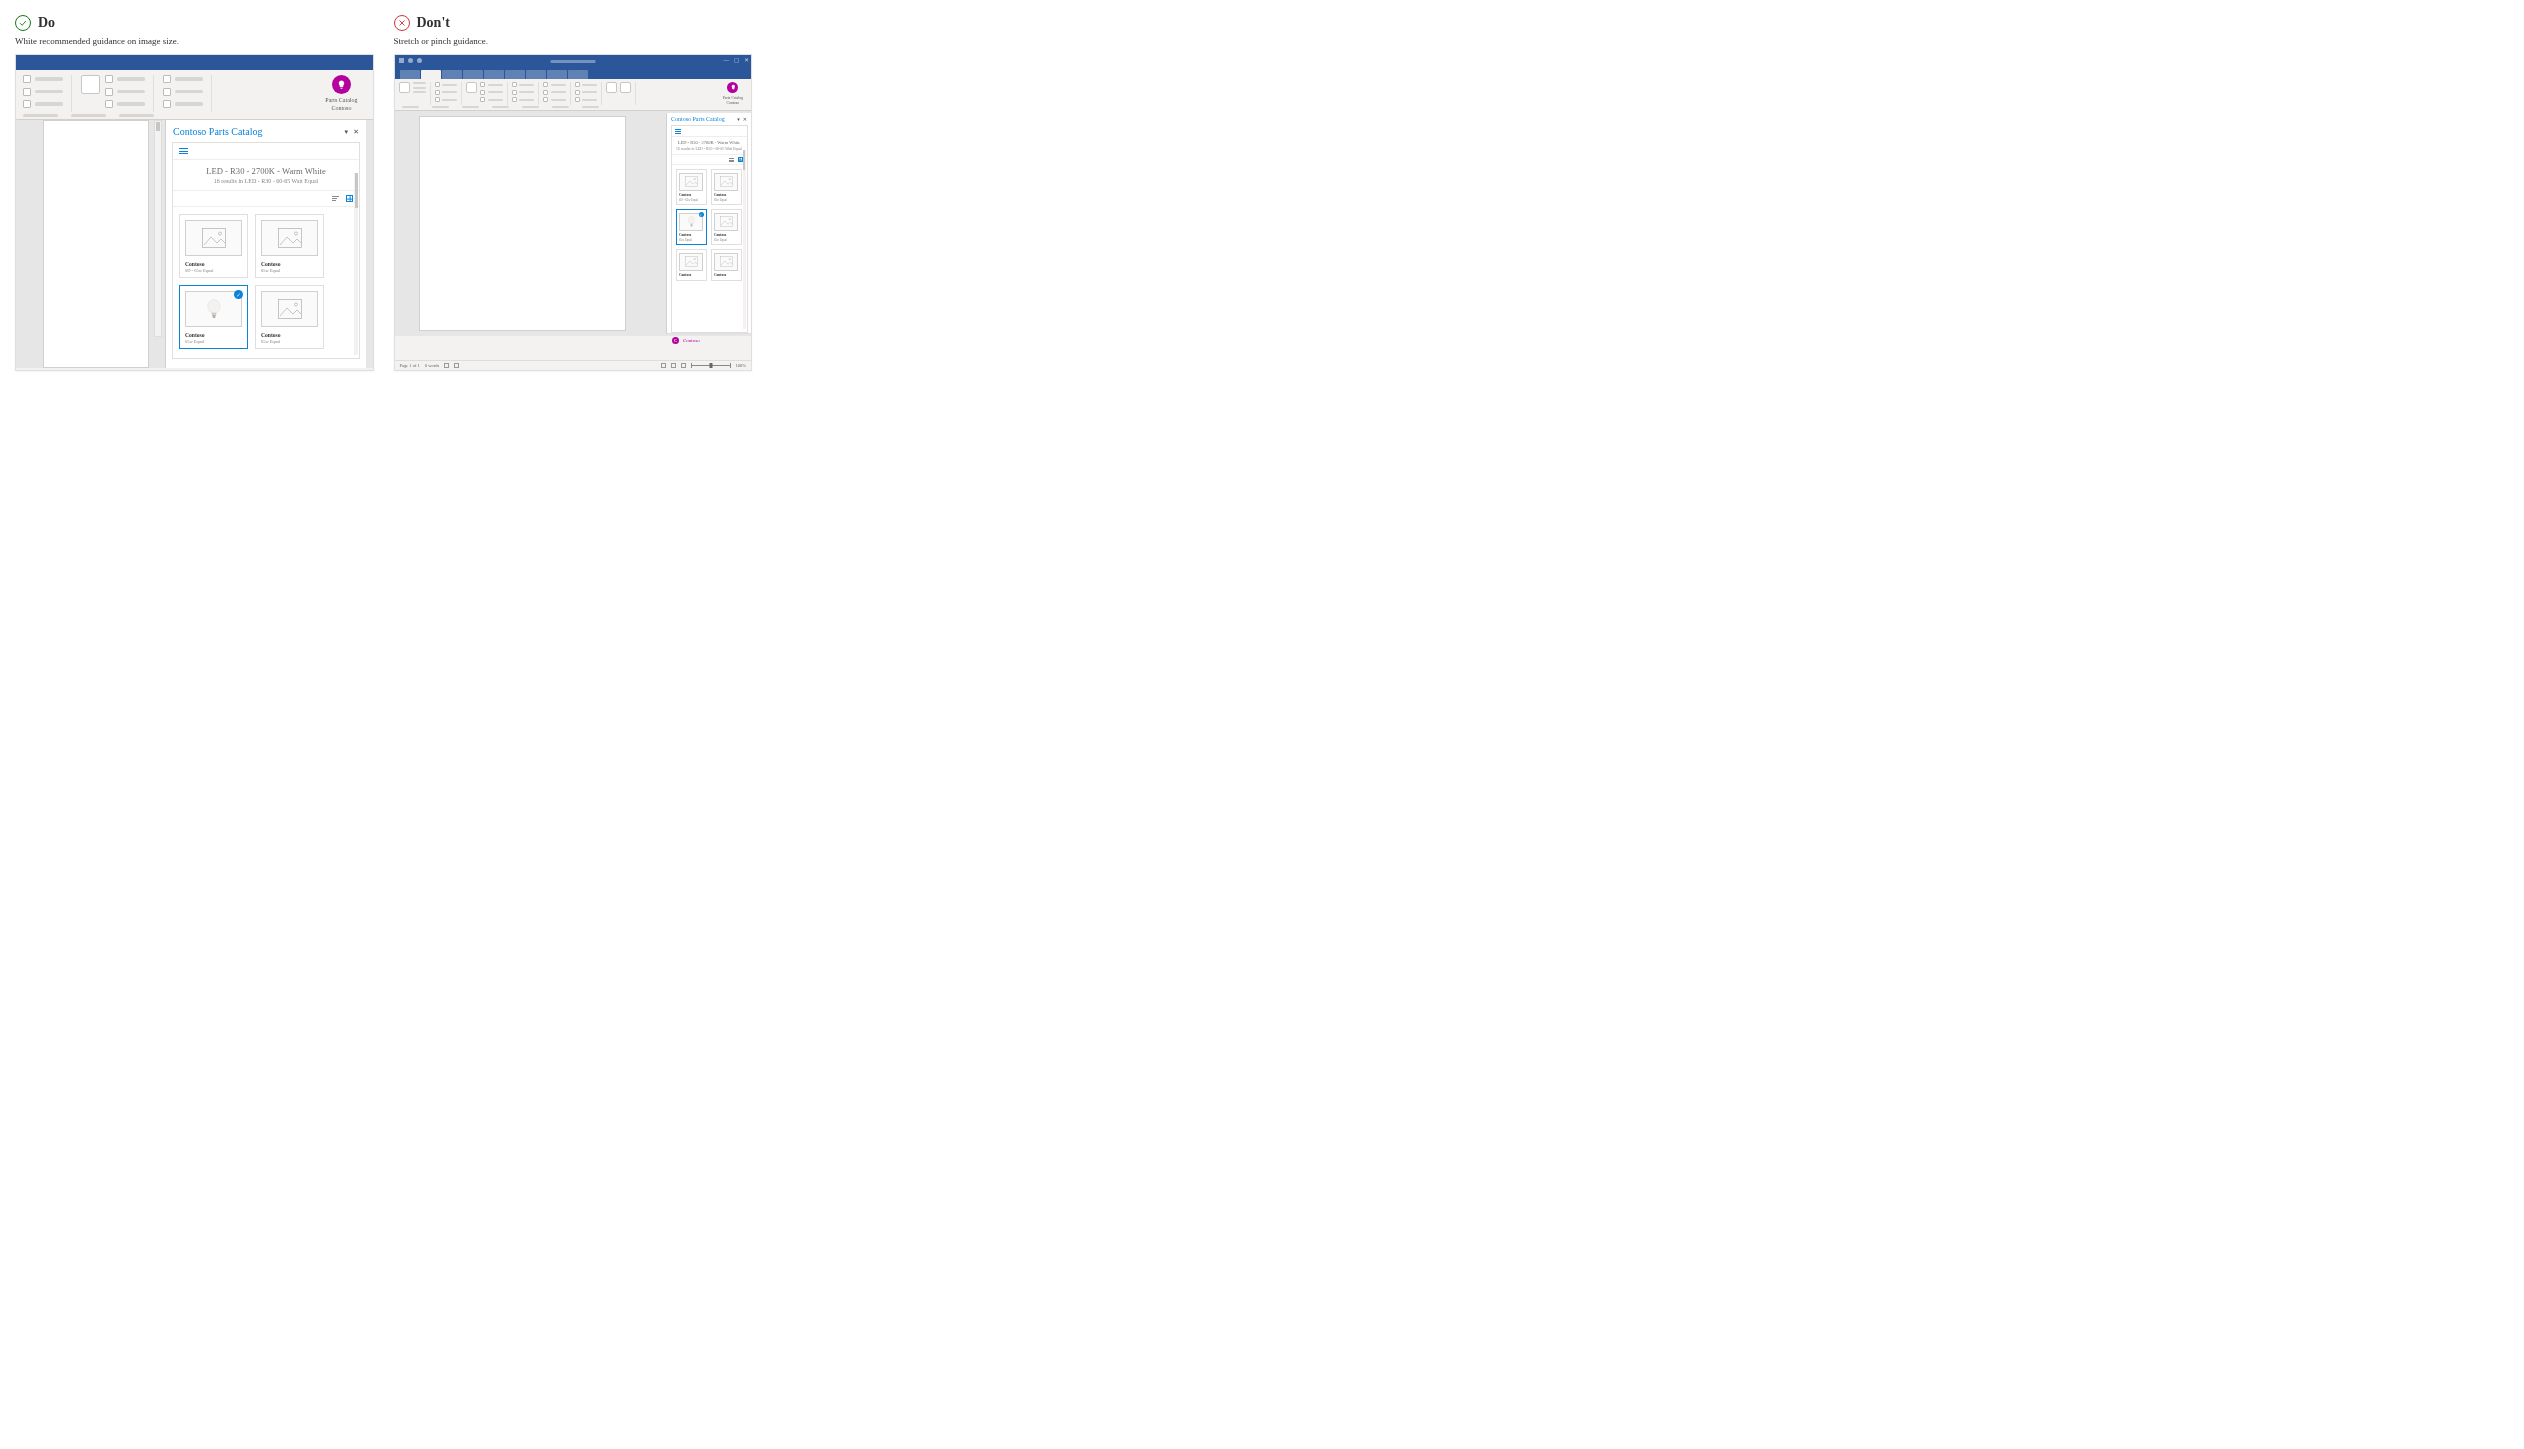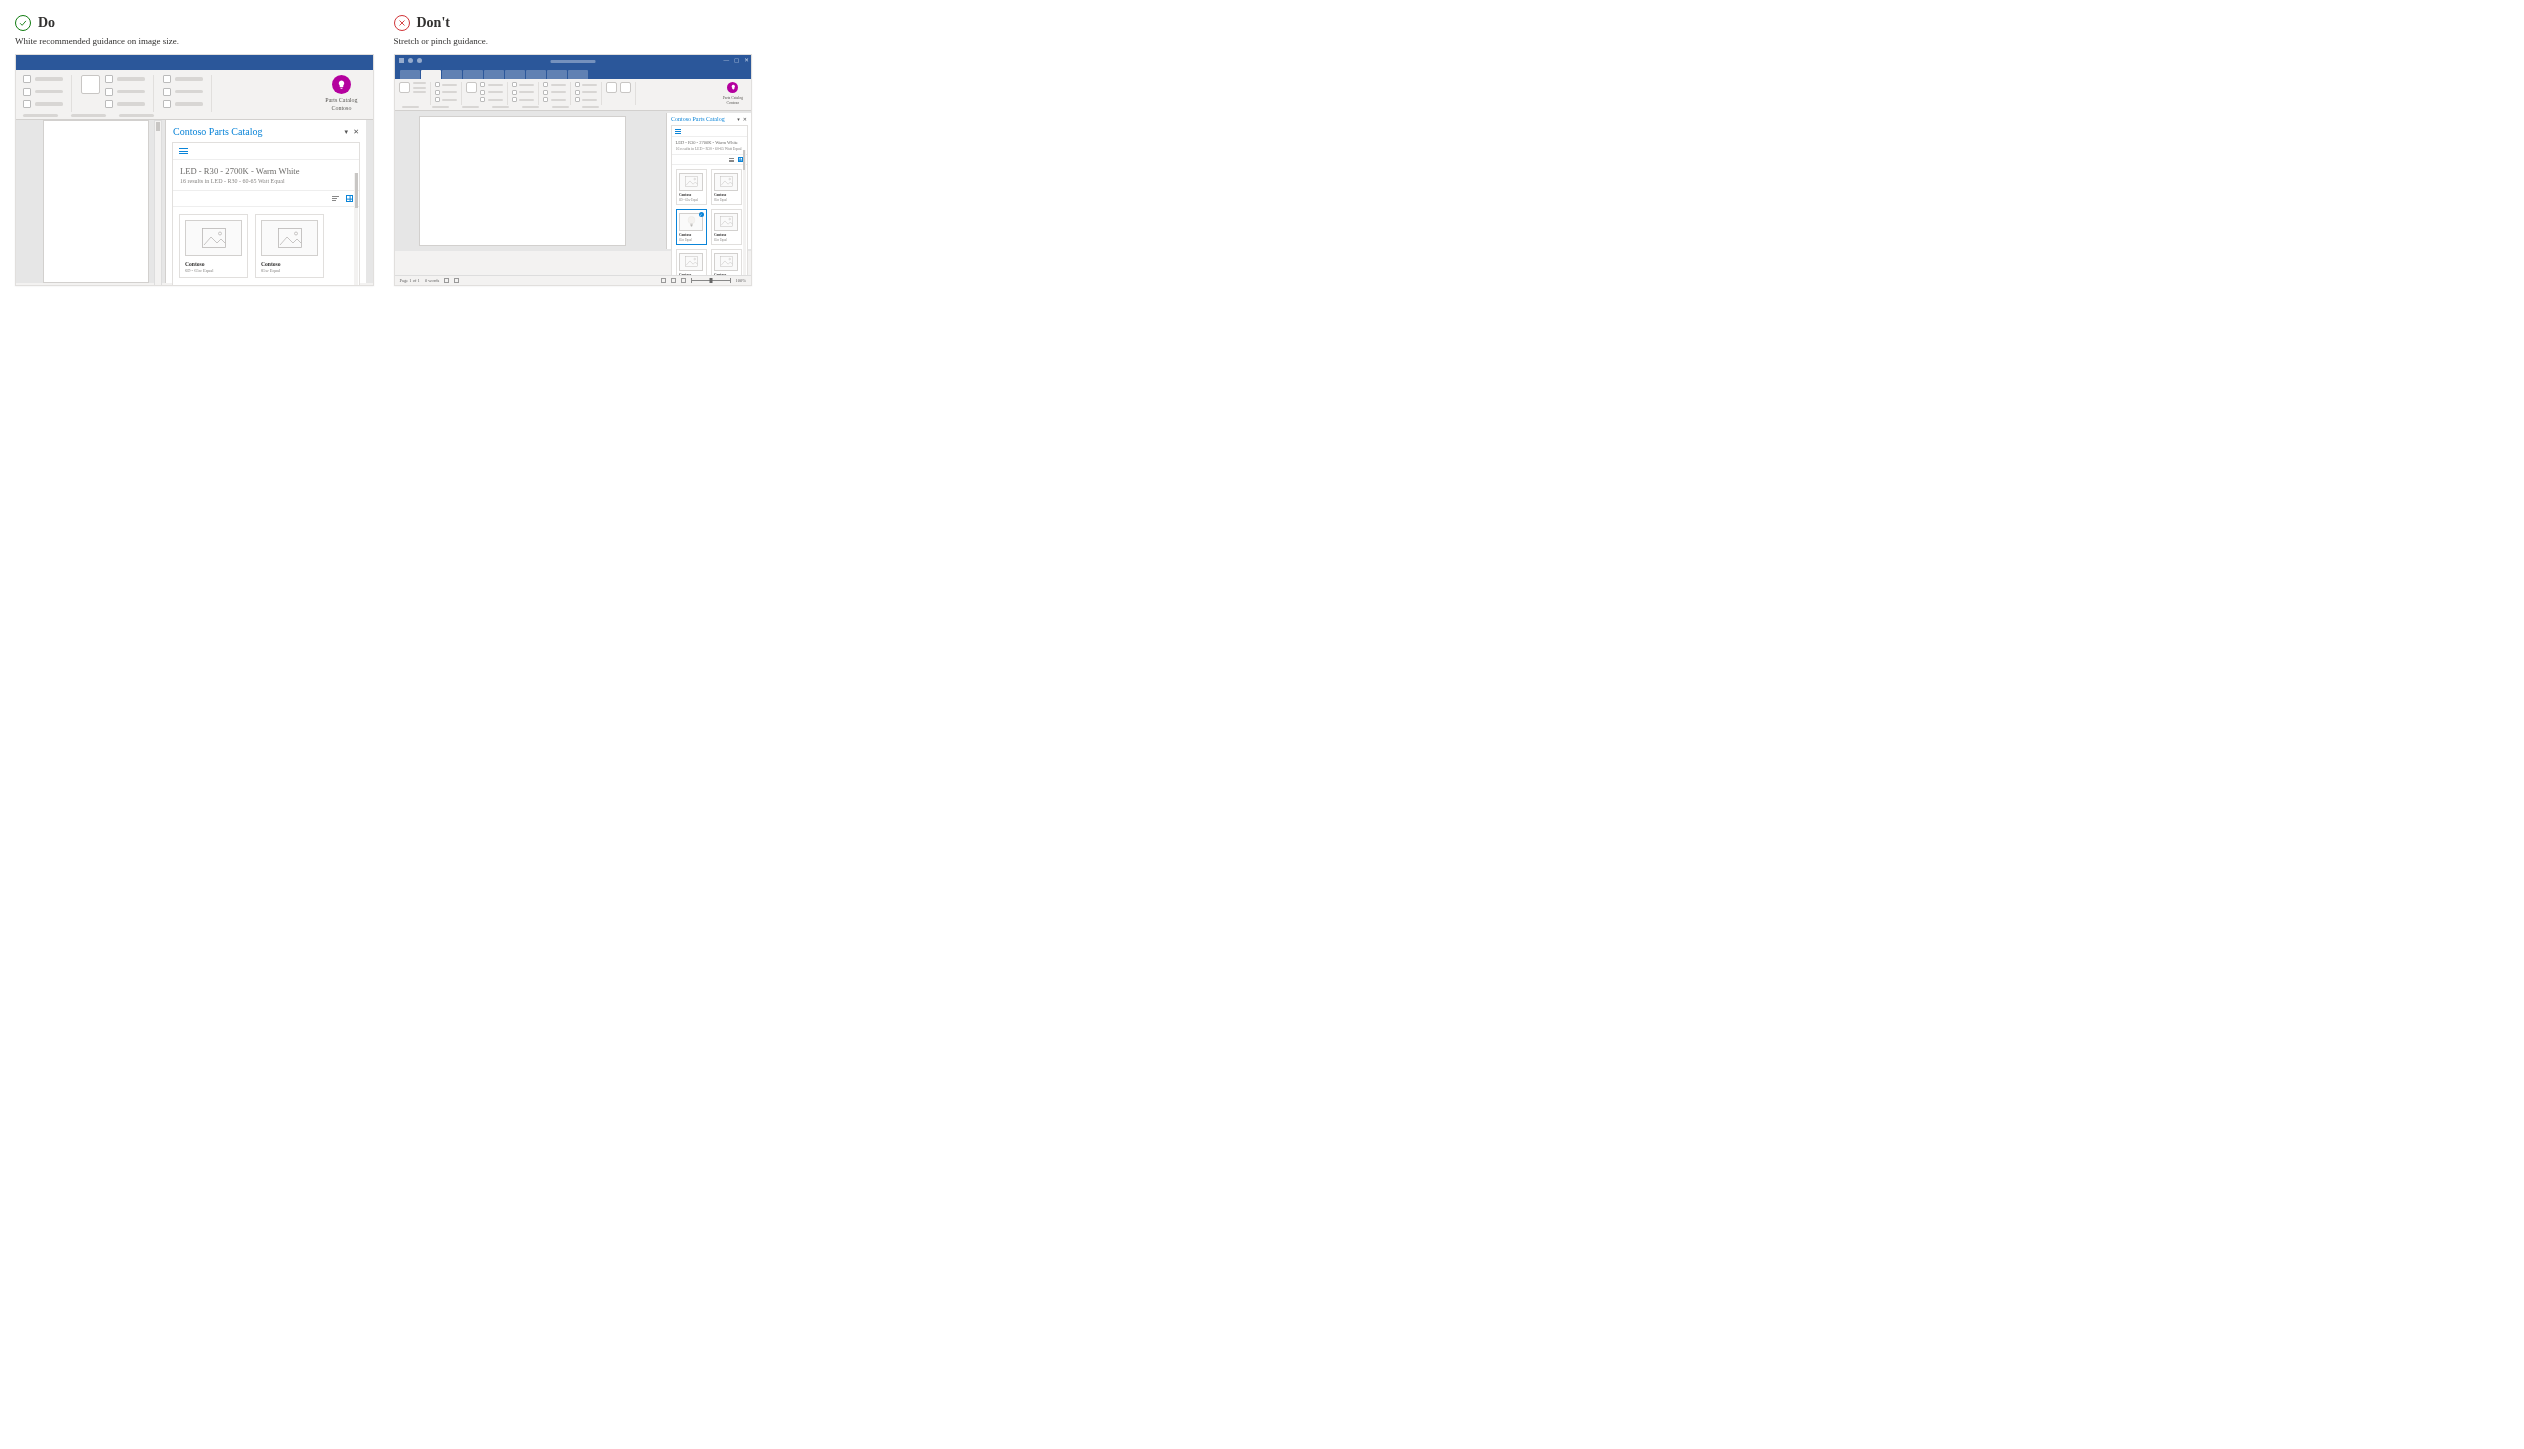--- a/index.html
+++ b/index.html
@@ -7,21 +7,21 @@
   .cols { display:flex; gap:20px; max-width:737px; }
   .col { flex:1; min-width:0;font-family:Liberation Serif, serif; }
   .heading { display:flex; align-items:center; gap:7px; margin-bottom:5px; }
   .heading-icon { width:16px; height:16px; border-radius:50%; border:1px solid; display:flex; align-items:center; justify-content:center; }
   .heading-icon.do { border-color:#107c10; color:#107c10; }
   .heading-icon.dont { border-color:#d13438; color:#d13438; }
   .heading-icon svg { width:10px; height:10px; }
   .heading-title { font-size:14px; font-weight:700; }
   .subtitle { font-size:9px; margin-bottom:8px; color:#323130; }
 
-  .mock { border:0.5px solid #e1dfdd; background:#f3f2f1; position:relative; height:232px; overflow:hidden; box-shadow:0 0.5px 1.5px rgba(0,0,0,.08);}
+  .mock { border:0.5px solid #e1dfdd; background:#f3f2f1; position:relative; height:317px; overflow:hidden; box-shadow:0 0.5px 1.5px rgba(0,0,0,.08);}
   .titlebar { background:#2b579a; height:12px; position:relative; }
   .titlebar.thick { height:15px; }
   .titlebar .win-ctrl { position:absolute; right:2px; top:2px; display:flex; gap:5px; color:#cdd9ec; font-size:5.6px; }
   .titlebar .quick { position:absolute; left:4px; top:3px; display:flex; gap:4px; align-items:center; }
   .titlebar .quick span { width:5px; height:5px; background:rgba(255,255,255,.5); display:inline-block; }
   .titlebar .title-skel { position:absolute; left:50%; top:4.5px; transform:translateX(-50%); width:45px; height:3.5px; background:rgba(255,255,255,.35); border-radius:1px; }
 
   .tabbar { background:#2b579a; height:12px; display:flex; align-items:flex-end; gap:1px; padding:0 5px; }
   .tab-skel { height:9px; width:20px; background:rgba(255,255,255,.25); border-radius:1px 1px 0 0; }
   .tab-skel.active { background:#f3f2f1; }
@@ -56,21 +56,21 @@
   .pane-title { color:#0a84d8; font-size:10px; }
   .pane.small .pane-title { font-size:6px; }
   .pane-header .icons { display:flex; gap:5px; font-size:7px; color:#555; }
   .pane.small .pane-header { padding:3px 4px; }
   .pane.small .pane-header .icons { font-size:5px; gap:3px; }
 
   .card { margin:0 6px; border:0.5px solid #e1dfdd; background:#fff; }
   .card-top { padding:5px 6px; border-bottom:0.5px solid #eee; }
   .hamb { display:flex; flex-direction:column; gap:1.5px; width:9px; }
   .hamb span { height:1px; background:#0a84d8; }
-  .card-hd { padding:6px 7px; border-bottom:0.5px solid #eee; }
+  .card-hd { padding:6px 7px; border-bottom:0.5px solid #eee;text-align:center; }
   .card-hd .t1 { font-size:8.6px; color:#6e6d6b; }
   .card-hd .t2 { font-size:6px; color:#8a8886; margin-top:2px; }
   .card-tools { display:flex; justify-content:flex-end; gap:7px; padding:4px 6px; border-bottom:0.5px solid #eee; align-items:center; }
   .tool-list { display:flex; flex-direction:column; gap:1px; }
   .tool-list span { width:7px; height:1px; background:#888; }
   .tool-list span:nth-child(2){width:5px;} .tool-list span:nth-child(3){width:3.5px;}
   .tool-grid { width:7px; height:7px; border:0.8px solid #0a84d8; position:relative; }
   .tool-grid:before,.tool-grid:after{content:"";position:absolute;background:#0a84d8;}
   .tool-grid:before{left:50%;top:0;bottom:0;width:0.8px;transform:translateX(-50%);}
   .tool-grid:after{top:50%;left:0;right:0;height:0.8px;transform:translateY(-50%);}

